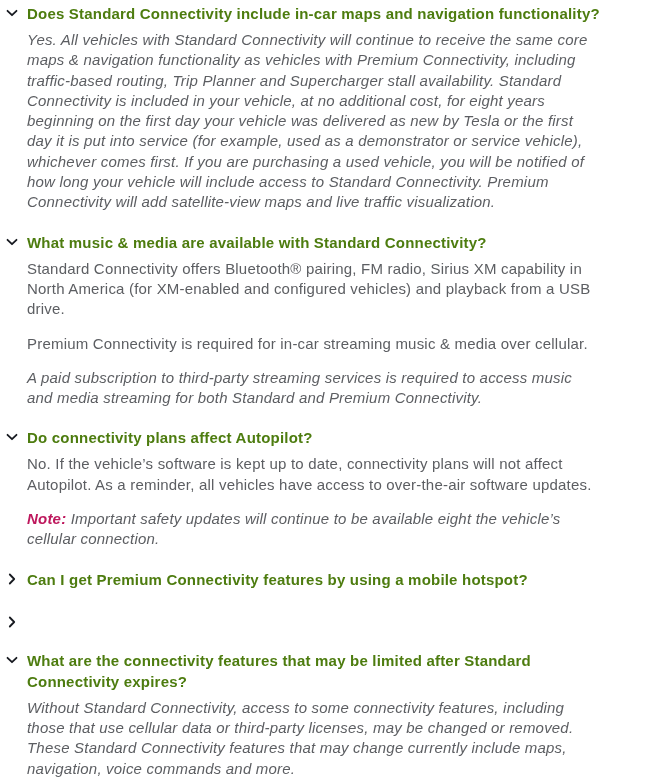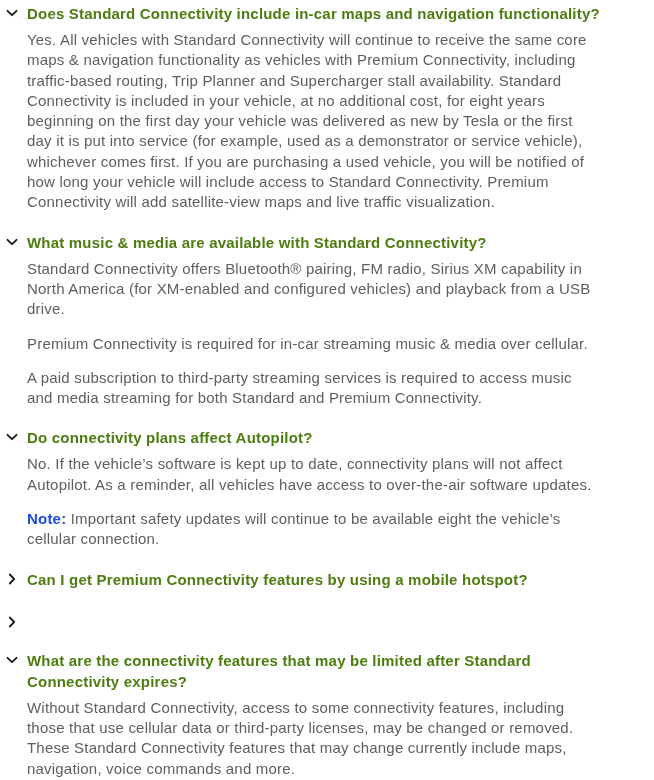--- a/index.html
+++ b/index.html
@@ -45,22 +45,22 @@
     padding-top: 6px;
   }
   .answer p {
     font-size: 15px;
     line-height: 20.3px;
     color: #5c5e62;
     letter-spacing: 0.2px;
     white-space: pre-line;
     margin: 0 0 14px 0;
   }
-  .answer p:last-child { margin-bottom: 0; }
-  .answer p strong { color: #1d4ed8; font-weight: 700; }
+  .answer p:last-child { margin-bottom: 0; font-style: italic; }
+  .answer p strong { color: #be185d; font-weight: 700; }
 </style>
 </head>
 <body>
 
 <div class="faq-list">
 
   <section class="faq-item expanded">
     <div class="question-row">
       <span class="chevron">
         <svg width="12" height="12" viewBox="0 0 12 12">

